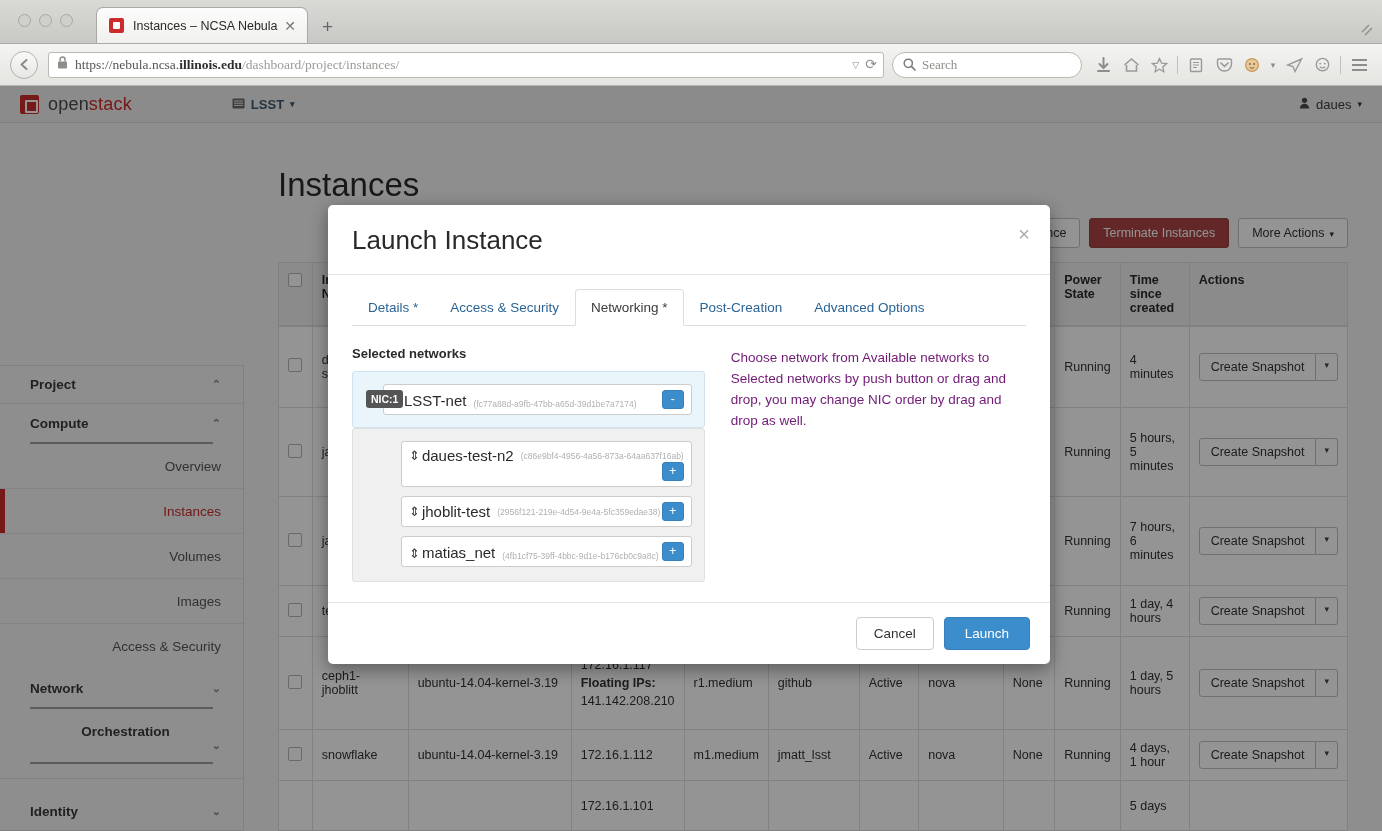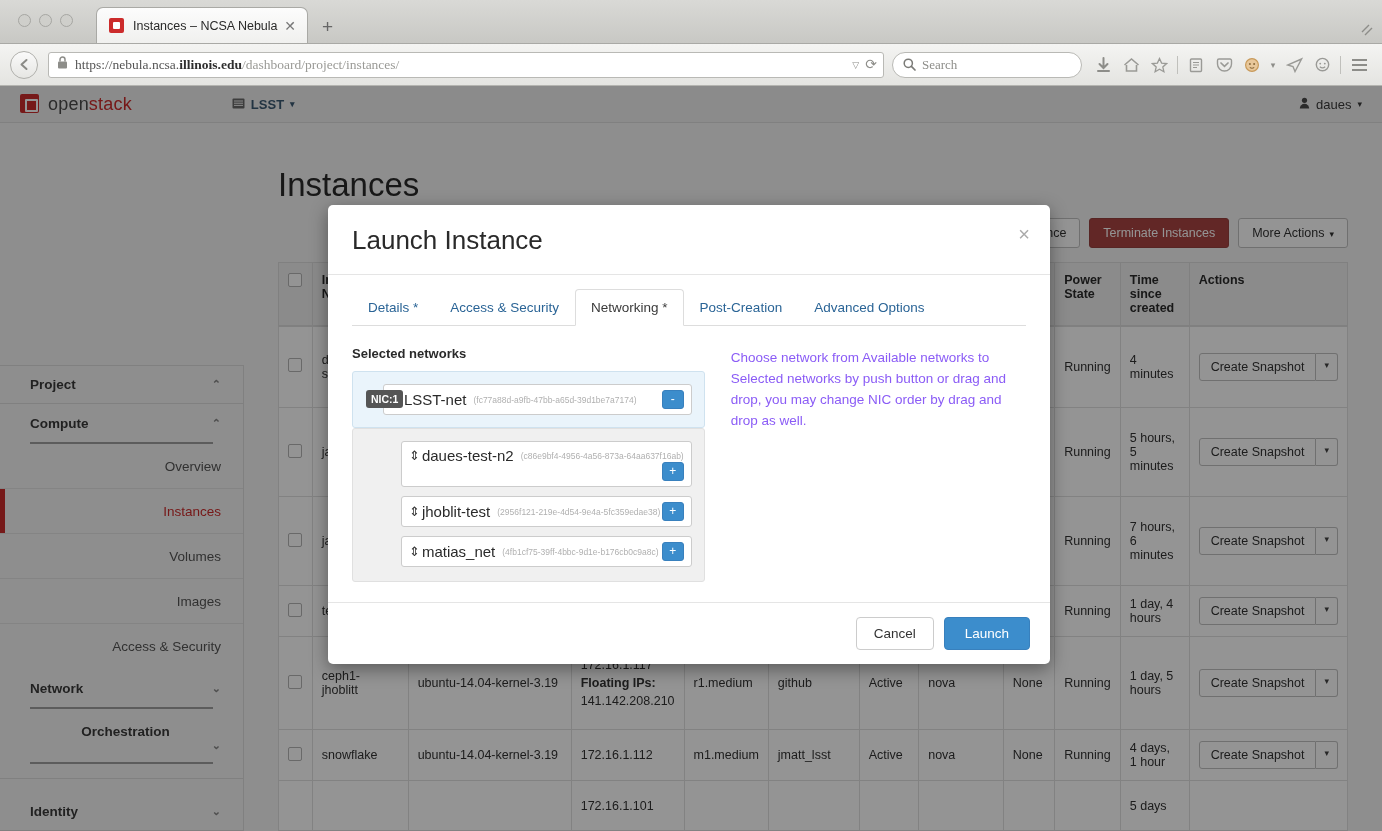--- a/index.html
+++ b/index.html
@@ -104,21 +104,21 @@
   .hamburger { display: flex; flex-direction: column; gap: 3px; }
   .hamburger i { display: block; width: 15px; height: 2px; background: #8d8d89; }
 
   
   .page { position: relative; width: 1382px; height: 745px; background: #f5f5f5; overflow: hidden; }
 
   .os-header {
     height: 37px; background: #f0f0f0; border-bottom: 1px solid #dcdcdc;
     display: flex; align-items: center; padding: 0 20px;
   }
-  .os-logo { display: flex; align-items: flex-start; gap: 9px; }
+  .os-logo { display: flex; align-items: center; gap: 9px; }
   .os-cube {
     width: 19px; height: 19px; background: #cc2b2b; border-radius: 2px;
     position: relative;
   }
   .os-cube::after {
     content: ""; position: absolute; left: 5px; top: 5px; width: 9px; height: 9px;
     border: 2px solid #fff; border-radius: 1px;
   }
   .os-wordmark { font-size: 18px; letter-spacing: .2px; }
   .os-wordmark .w1 { color: #4a4a4a; }
@@ -229,36 +229,36 @@
   .mtab {
     font-size: 13.5px; color: #2a6496; padding: 10px 15px; cursor: pointer;
     margin-bottom: -1px; border: 1px solid transparent; border-radius: 4px 4px 0 0;
   }
   .mtab.active {
     color: #3a3a3a; background: #fff;
     border-color: #dddddd #dddddd #fff; cursor: default;
   }
   .net-cols { display: flex; gap: 26px; }
   .net-left { flex: 0 0 320px; }
-  .net-right { flex: 1 1 auto; font-size: 13.5px; color: #8b5cf6; line-height: 1.55; padding-top: 2px; }
+  .net-right { flex: 1 1 auto; font-size: 13.5px; color: #701a75; line-height: 1.55; padding-top: 2px; }
   .net-label { font-size: 13px; font-weight: bold; color: #2a2a2a; margin-bottom: 10px; }
   .selbox {
     background: #eaf4fb; border: 1px solid #cfe2ef; border-radius: 3px;
     padding: 12px; min-height: 46px;
   }
   .availbox {
     background: #f0f0f0; border: 1px solid #e0e0e0; border-radius: 3px;
     padding: 12px 12px 14px; min-height: 130px;
   }
   .netrow {
     background: #fff; border: 1px solid #cccccc; border-radius: 3px;
     display: flex; align-items: center; padding: 5px 7px;
     position: relative; margin-bottom: 9px; min-height: 30px;
   }
-  .netrow:last-child { margin-bottom: 0; }
+  .netrow:last-child { margin-bottom: 0; align-items: flex-end; }
   .netrow.sel { margin-left: 18px; margin-bottom: 0; }
   .netrow.av1 { margin-left: 36px; padding-bottom: 22px; }
   .netrow.av2 { margin-left: 36px; }
   .netrow.av3 { margin-left: 36px; }
   .drag-ic { color: #333; font-size: 13px; margin-right: 2px; cursor: move; flex: 0 0 auto; }
   .netname { font-size: 15px; color: #2a2a2a; white-space: nowrap; }
   .netid {
     font-size: 8.5px; color: #b0b0b0; margin-left: 7px; white-space: nowrap;
     overflow: hidden;
   }

